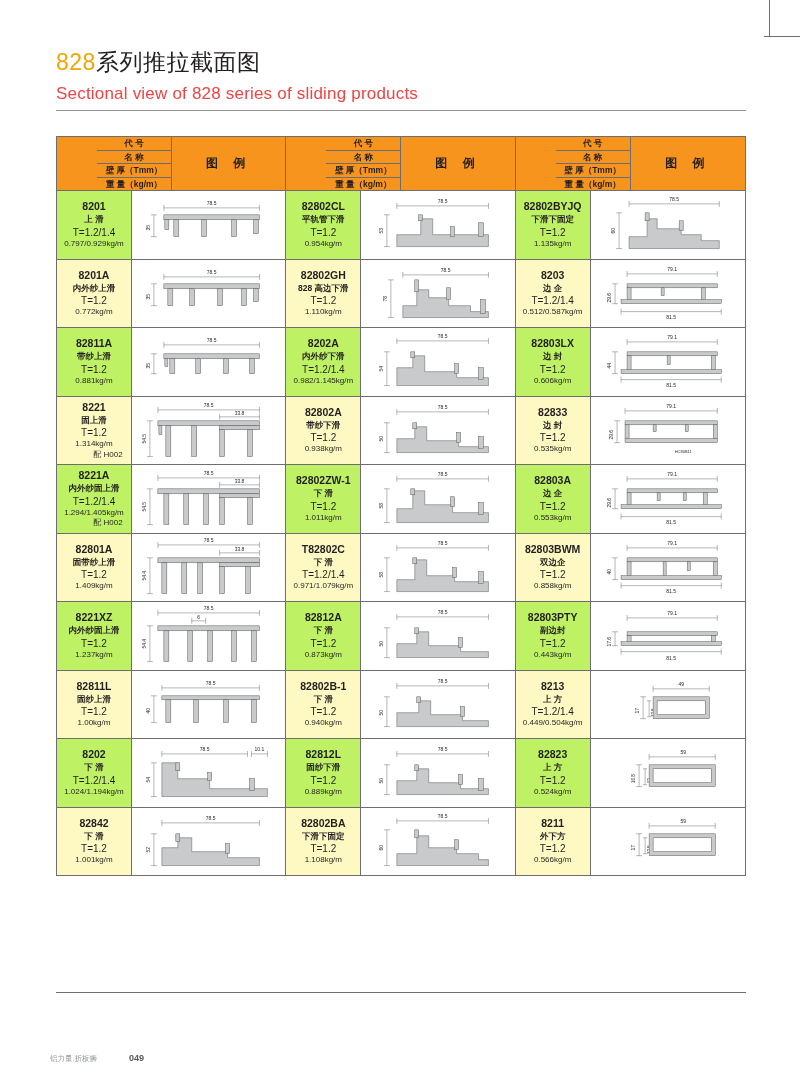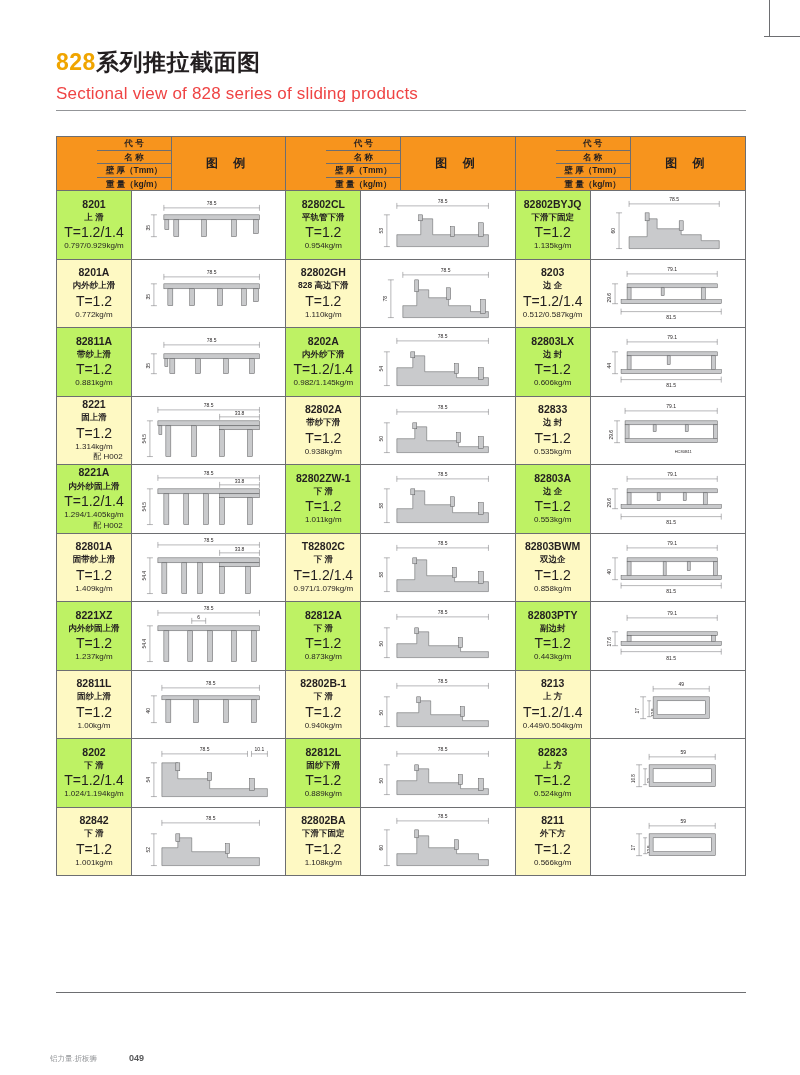--- a/index.html
+++ b/index.html
@@ -13,21 +13,21 @@
     overflow: hidden;
   }
   
   .corner-v { position:absolute; top:0; right:30px; width:1px; height:36px; background:#6d6e71; }
   .corner-h { position:absolute; top:36px; right:0; width:36px; height:1px; background:#6d6e71; }
 
   .page { position:absolute; left:0; top:0; width:800px; height:1075px; }
 
   
   .title-wrap { position:absolute; left:56px; top:50px; width:690px; }
-  .title-cn { font-size:23px; font-weight:bold; letter-spacing:0.5px; line-height:1.1; color:#231f20; }
+  .title-cn { font-size:23px; font-weight:normal; letter-spacing:0.5px; line-height:1.1; color:#231f20; }
   .title-cn .num { color:#f0a500; font-family:"Liberation Sans", sans-serif; }
   .title-en { margin-top:9px; font-size:17px; color:#ef4444; letter-spacing:0.2px; font-family:"Liberation Sans", sans-serif; }
   .title-rule { position:absolute; left:56px; top:110px; width:690px; height:1px; background:#939598; }
 
   
   .grid { position:absolute; left:56px; top:136px; width:690px; border:1px solid #6d6e71; display:flex; }
   .col { width:230px; border-right:1px solid #6d6e71; }
   .col:last-child { border-right:none; }
 
   .head { display:flex; height:53px; background:#f7941d;padding-left:40px; }
@@ -41,21 +41,21 @@
 
   .row { display:flex; height:68.5px; border-top:1px solid #6d6e71; }
   .row.alt .cell-info { background:#fef9c3;align-items:center; }
   .cell-info {
     width:75px; border-right:1px solid #6d6e71; background:#bef264;
     display:flex; flex-direction:column; align-items:center; justify-content:center;
     padding:2px 1px; text-align:center;
   }
   .cell-info .code { font-size:10.5px; font-weight:bold; line-height:1.25; }
   .cell-info .name { font-size:8.5px; line-height:1.35; margin-top:1px;font-weight:bold; }
-  .cell-info .spec { font-size:14px; line-height:1.3; }
+  .cell-info .spec { font-size:10px; line-height:1.3; }
   .cell-info .wt { font-size:8px; line-height:1.3; }
   .cell-info .extra { font-size:8px; line-height:1.3;padding-left:28px; }
 
   .cell-draw { flex:1; position:relative; background:#ffffff; }
   .cell-draw svg { position:absolute; left:0; top:0; width:100%; height:100%; }
 
   
   .note { position:absolute; left:56px; top:1005px; width:690px; text-align:center; font-size:9.5px; color:#231f20; }
   .note-rule { position:absolute; left:56px; top:992px; width:690px; height:1px; background:#6d6e71; }
 

